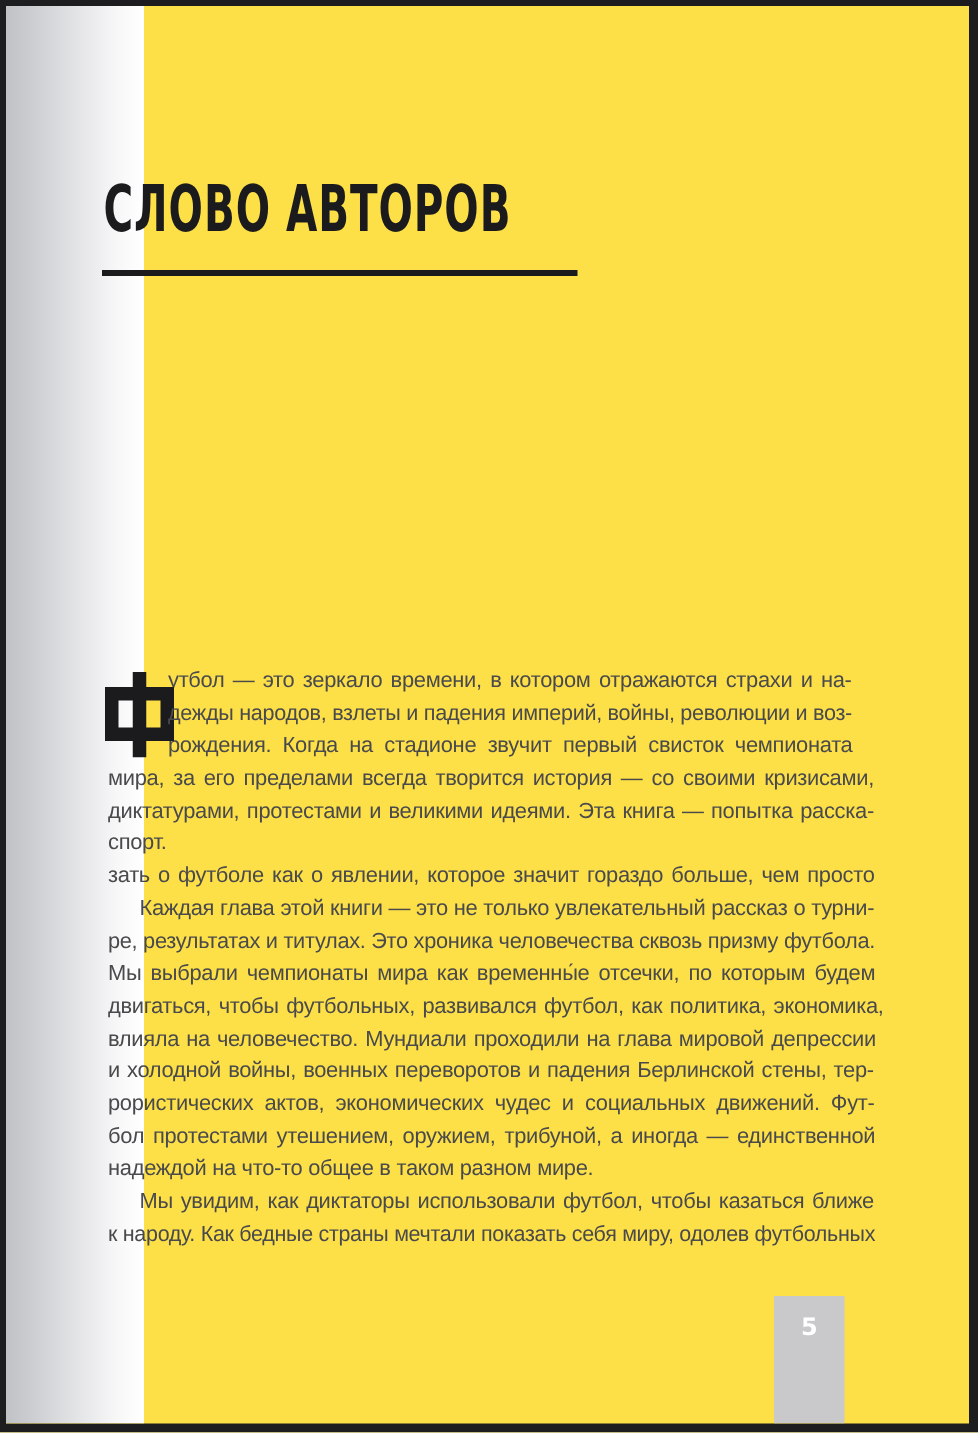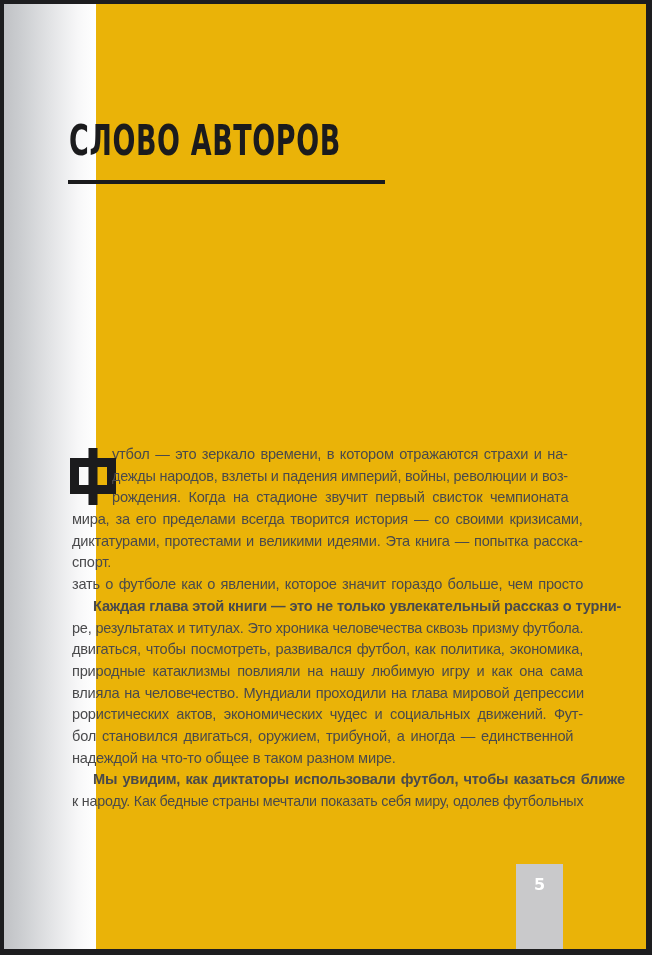--- a/index.html
+++ b/index.html
@@ -5,21 +5,21 @@
   html, body {
     margin: 0;
     padding: 0;
     background: #ffffff;
   }
   .page {
     position: relative;
     width: 652px;
     height: 955px;
     box-sizing: border-box;
-    background: #eab308;
+    background: #fde047;
     border-style: solid;
     border-color: #1d1d1f;
     border-width: 4px 6px 6px 4px;
     overflow: hidden;
     font-family: "Liberation Sans", sans-serif;
   }
   .gutter {
     position: absolute;
     left: 0; top: 0; bottom: 0;
     width: 92px;
@@ -74,21 +74,21 @@
     height: 21.7px;
     overflow: visible;
     text-align: left;
   }
   .line > span {
     display: inline-block;
     white-space: nowrap;
     transform-origin: 0 100%;
   }
   .line.dc  { margin-left: 40px; }
-  .line.ind { margin-left: 21px; font-weight: bold; }
+  .line.ind { margin-left: 21px; }
   .pagetab {
     position: absolute;
     left: 512px;
     top: 860px;
     width: 47px;
     height: 85px;
     background: #c9c9cb;
     text-align: center;
   }
   .pagenum {
@@ -126,25 +126,26 @@
       <div class="line j dc"><span style="word-spacing: 3.71429px;">рождения. Когда на стадионе звучит первый свисток чемпионата</span></div>
       <div class="line j"><span style="word-spacing: 2.1px;">мира, за его пределами всегда творится история — со своими кризисами,</span></div>
       <div class="line j"><span style="word-spacing: 1.11111px;">диктатурами, протестами и великими идеями. Эта книга — попытка расска-</span></div>
       <div class="line last"><span>спорт.</span></div>
       <div class="line j"><span style="word-spacing: 1.54545px;">зать о футболе как о явлении, которое значит гораздо больше, чем просто</span></div>
     </div>
 
     <div>
       <div class="line j ind"><span style="word-spacing: 0.0909091px;">Каждая глава этой книги — это не только увлекательный рассказ о турни-</span></div>
       <div class="line j"><span style="transform: scaleX(0.994163);">ре, результатах и титулах. Это хроника человечества сквозь призму футбола.</span></div>
-      <div class="line j"><span style="word-spacing: 1.14286px;">двигаться, чтобы посмотреть, развивался футбол, как политика, экономика,</span></div>
-      <div class="line j"><span style="word-spacing: 3.2px;">природные катаклизмы повлияли на нашу любимую игру и как она сама</span></div>
+      <div class="line j"><span style="word-spacing: 2.22222px;">Мы выбрали чемпионаты мира как временны́е отсечки, по которым будем</span></div>
+      <div class="line j"><span style="word-spacing: 1.14286px;">двигаться, чтобы футбольных, развивался футбол, как политика, экономика,</span></div>
       <div class="line j"><span style="word-spacing: 0.875px;">влияла на человечество. Мундиали проходили на глава мировой депрессии</span></div>
+      <div class="line j"><span style="word-spacing: 0.888889px;">и холодной войны, военных переворотов и падения Берлинской стены, тер-</span></div>
       <div class="line j"><span style="word-spacing: 3.57143px;">рористических актов, экономических чудес и социальных движений. Фут-</span></div>
-      <div class="line j"><span style="word-spacing: 2px;">бол становился двигаться, оружием, трибуной, а иногда — единственной</span></div>
+      <div class="line j"><span style="word-spacing: 2px;">бол протестами утешением, оружием, трибуной, а иногда — единственной</span></div>
       <div class="line last"><span>надеждой на что-то общее в таком разном мире.</span></div>
     </div>
 
     <div>
       <div class="line j ind"><span style="word-spacing: 1.375px;">Мы увидим, как диктаторы использовали футбол, чтобы казаться ближе</span></div>
       <div class="line last"><span style="transform: scaleX(0.980806);">к народу. Как бедные страны мечтали показать себя миру, одолев футбольных</span></div>
     </div>
   </div>
 
   <div class="pagetab">

